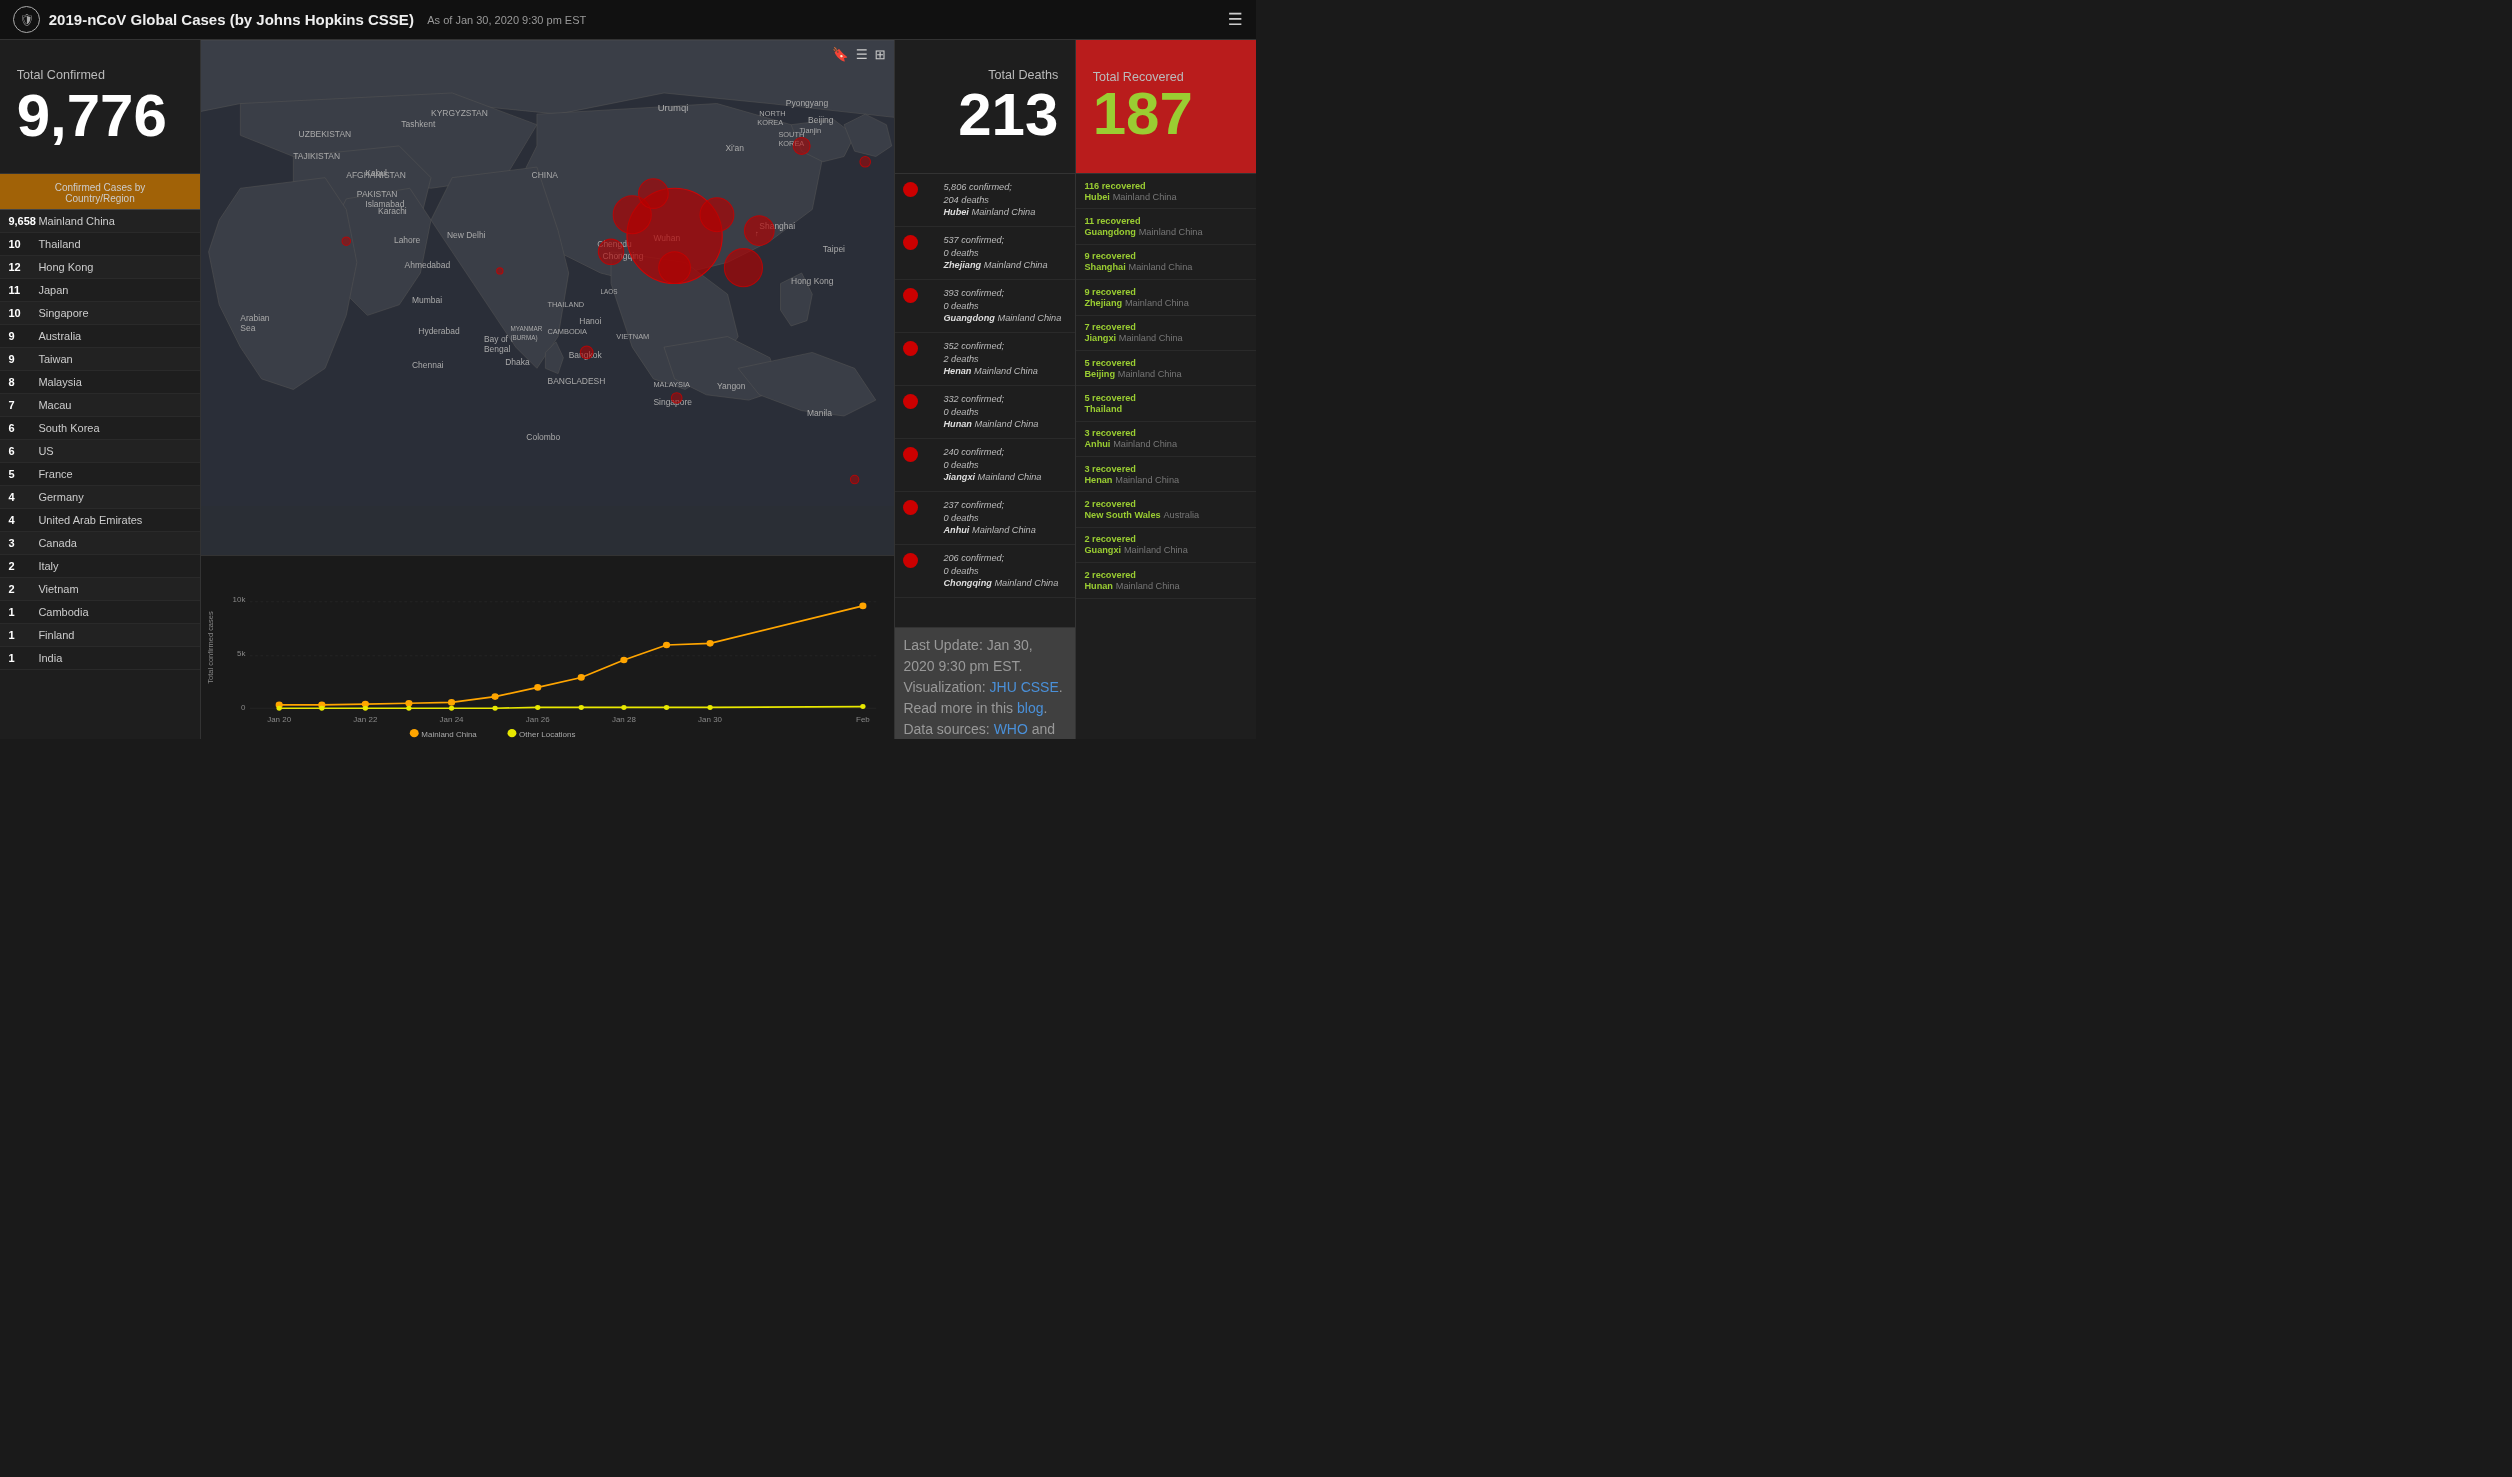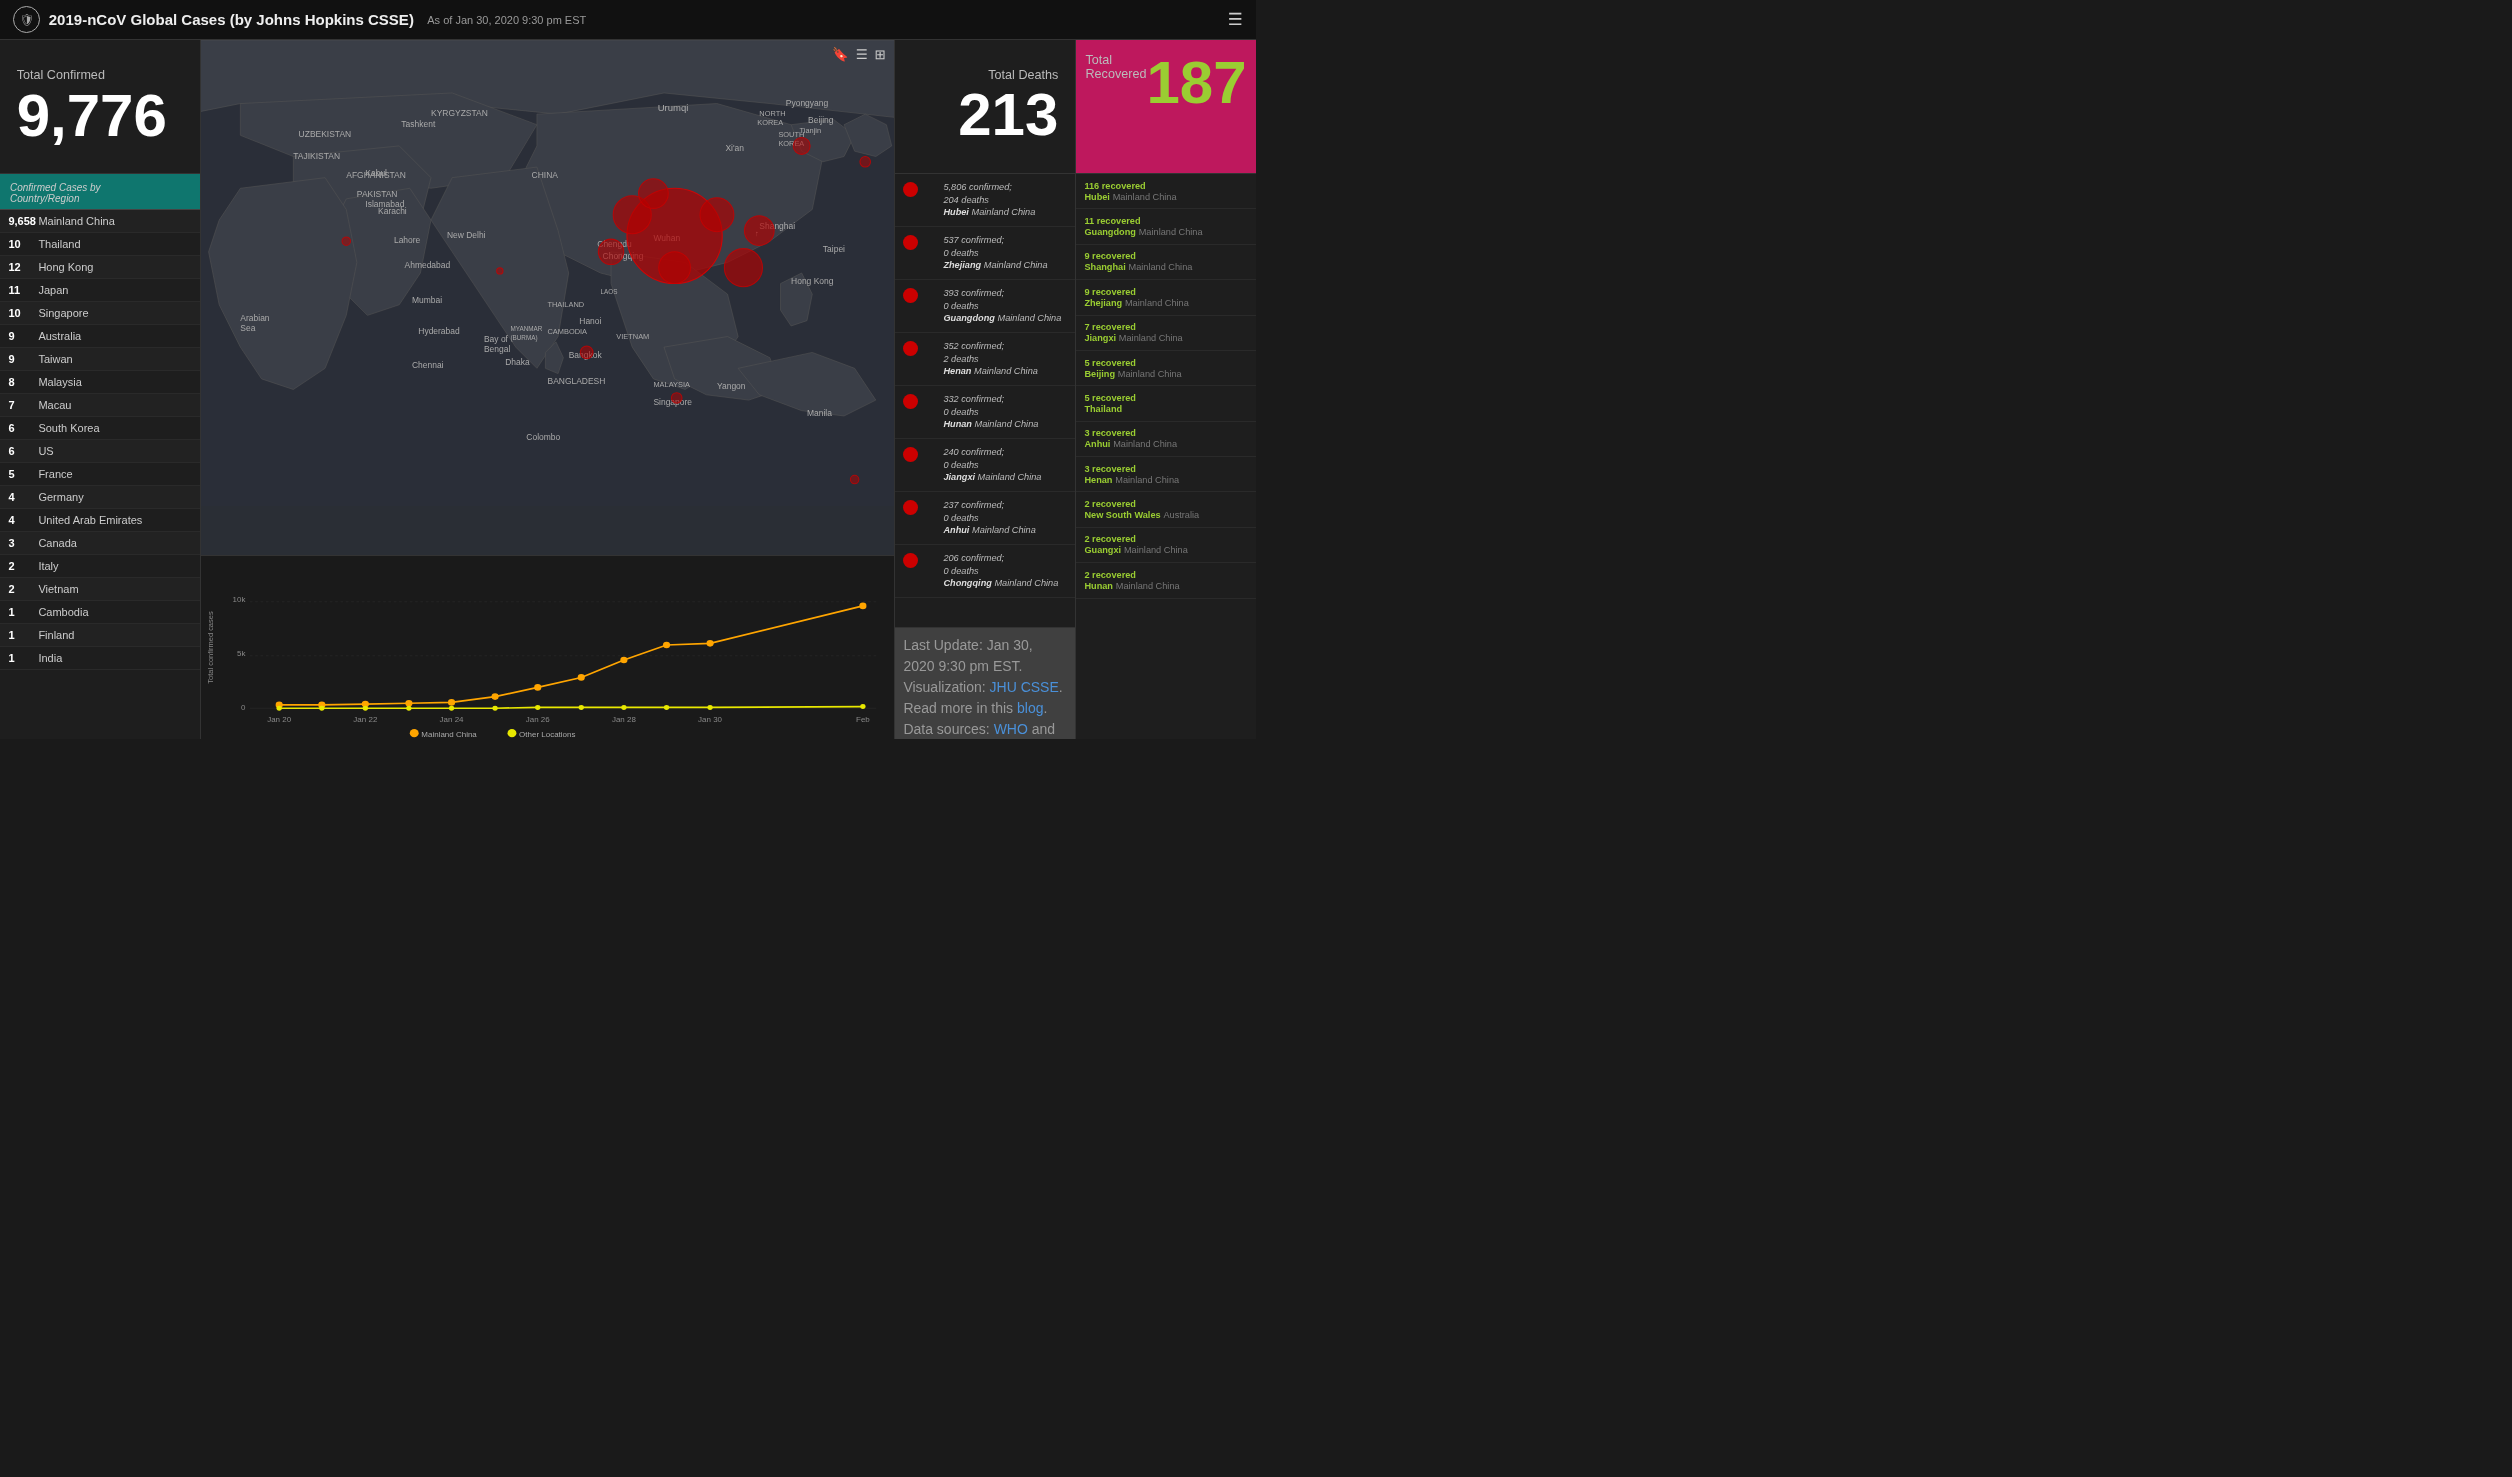--- a/index.html
+++ b/index.html
@@ -104,25 +104,25 @@
     #deaths-number {
       color: #fff;
       font-size: 60px;
       font-weight: bold;
       line-height: 1;
       margin-top: 3.3px;
     }
 
     
     #recovered-panel {
-      background: #be185d;
+      background: #b91c1c;
       grid-column: 4;
       grid-row: 1;
       display: flex;
-      flex-direction: row;
+      flex-direction: column;
       justify-content: center;
       padding: 13.4px 16.7px;
       border-left: 0.8px solid #333;
       border-bottom: 0.8px solid #333;
     }
     #recovered-label {
       color: #bbb;
       font-size: 12.6px;
     }
     #recovered-number {
@@ -187,26 +187,25 @@
       grid-column: 1;
       grid-row: 2;
       background: #1e1e1e;
       border-right: 0.8px solid #333;
       overflow: hidden;
       display: flex;
       flex-direction: column;
     }
     #country-list-header {
       padding: 8.4px 10px 5px;
-      text-align: left;
+      text-align: center;
       font-size: 10px;
       color: #ccc;
-      background: #0f766e;
+      background: #a16207;
       border-bottom: 0.8px solid #444;
-      font-style: italic;
     }
     #country-list {
       overflow-y: auto;
       flex: 1;
     }
     #country-list::-webkit-scrollbar { width: 3.3px; }
     #country-list::-webkit-scrollbar-track { background: #1e1e1e; }
     #country-list::-webkit-scrollbar-thumb { background: #444; }
     .country-item {
       display: flex;

